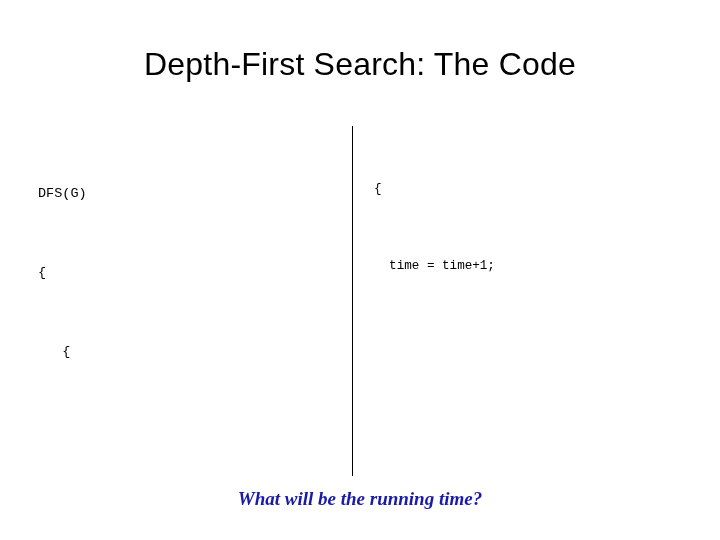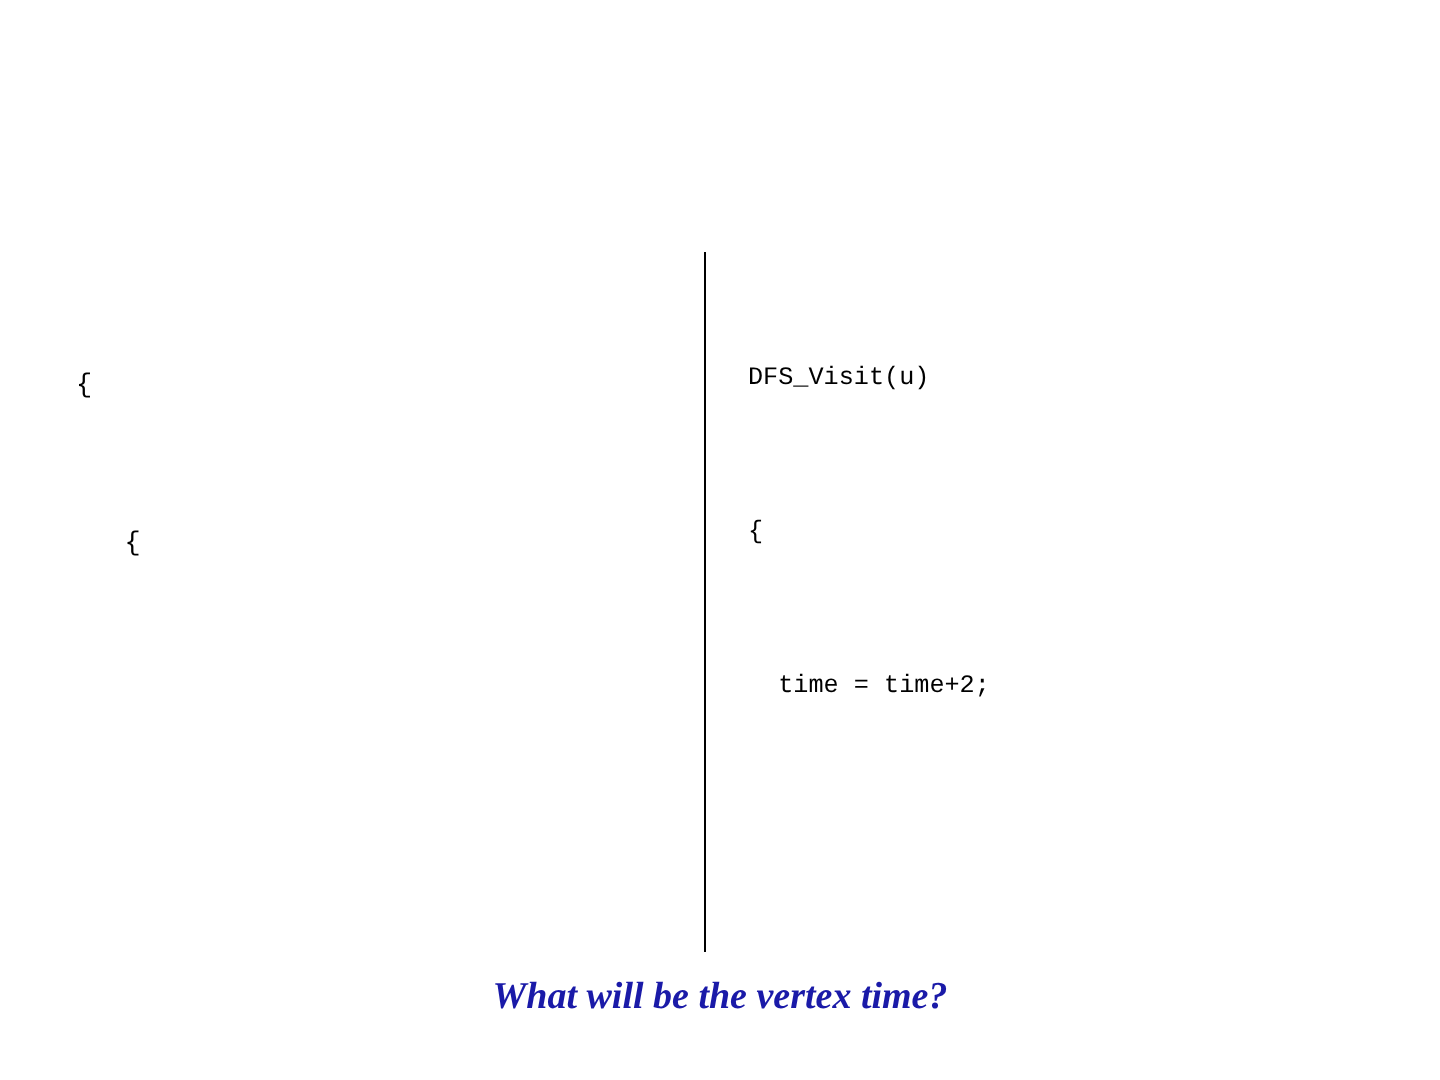--- a/index.html
+++ b/index.html
@@ -73,46 +73,47 @@
     font-weight: bold;
     font-style: italic;
     color: #1a1aa8;
   }
 </style>
 </head>
 <body>
 
 <div class="slide">
 
+  <div class="slide-title">Depth-First Search: The Code</div>
 
   <div class="code-col col-left">
+    <div class="code-line">DFS(G)</div>
     <div class="code-line">{</div>
     <div class="code-line">   {</div>
     
     
     
     
     
     
     
     
   </div>
 
   <div class="divider"></div>
 
   <div class="code-col col-right">
-    <div class="code-line">DFS_Visit(u)</div>
     <div class="code-line">{</div>
-    <div class="code-line">  time = time+2;</div>
+    <div class="code-line">  time = time+1;</div>
     
     
     
     
     
     
     
     
     
   </div>
 
-  <div class="question">What will be the vertex time?</div>
+  <div class="question">What will be the running time?</div>
 
 </div>
 
 </body></html>

